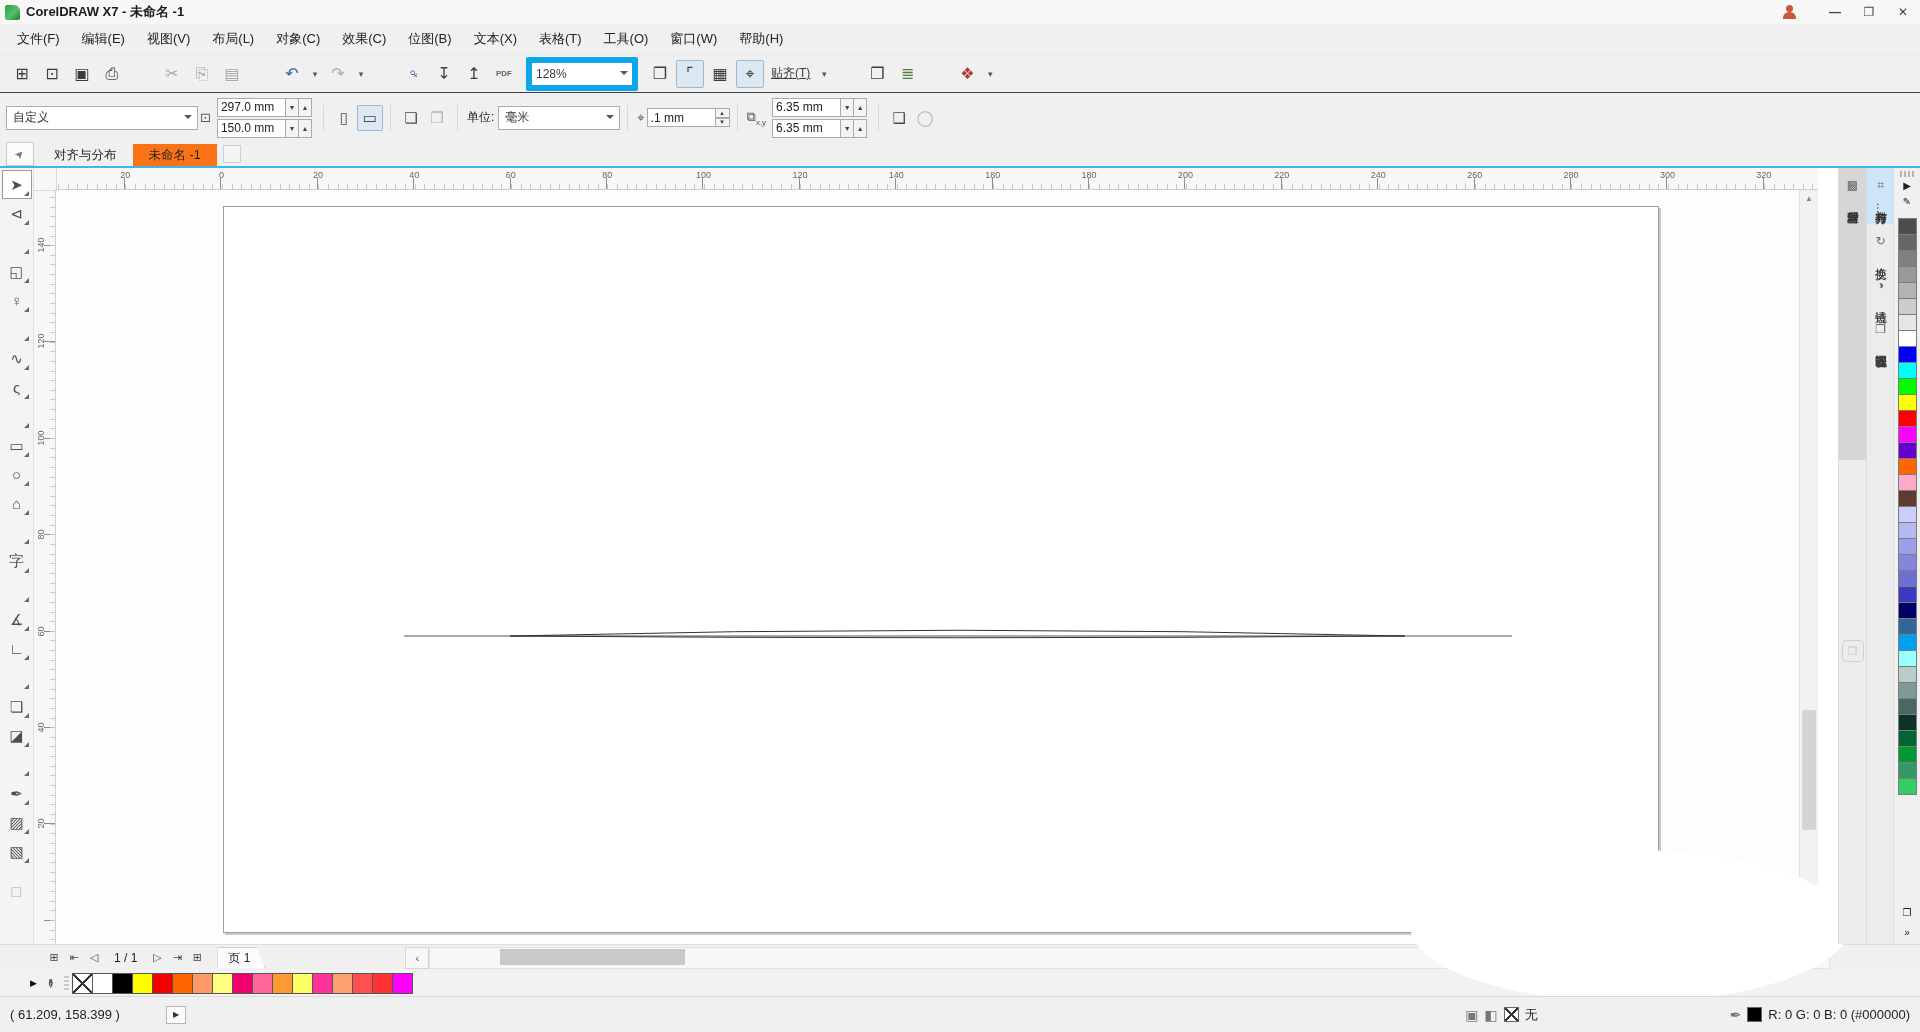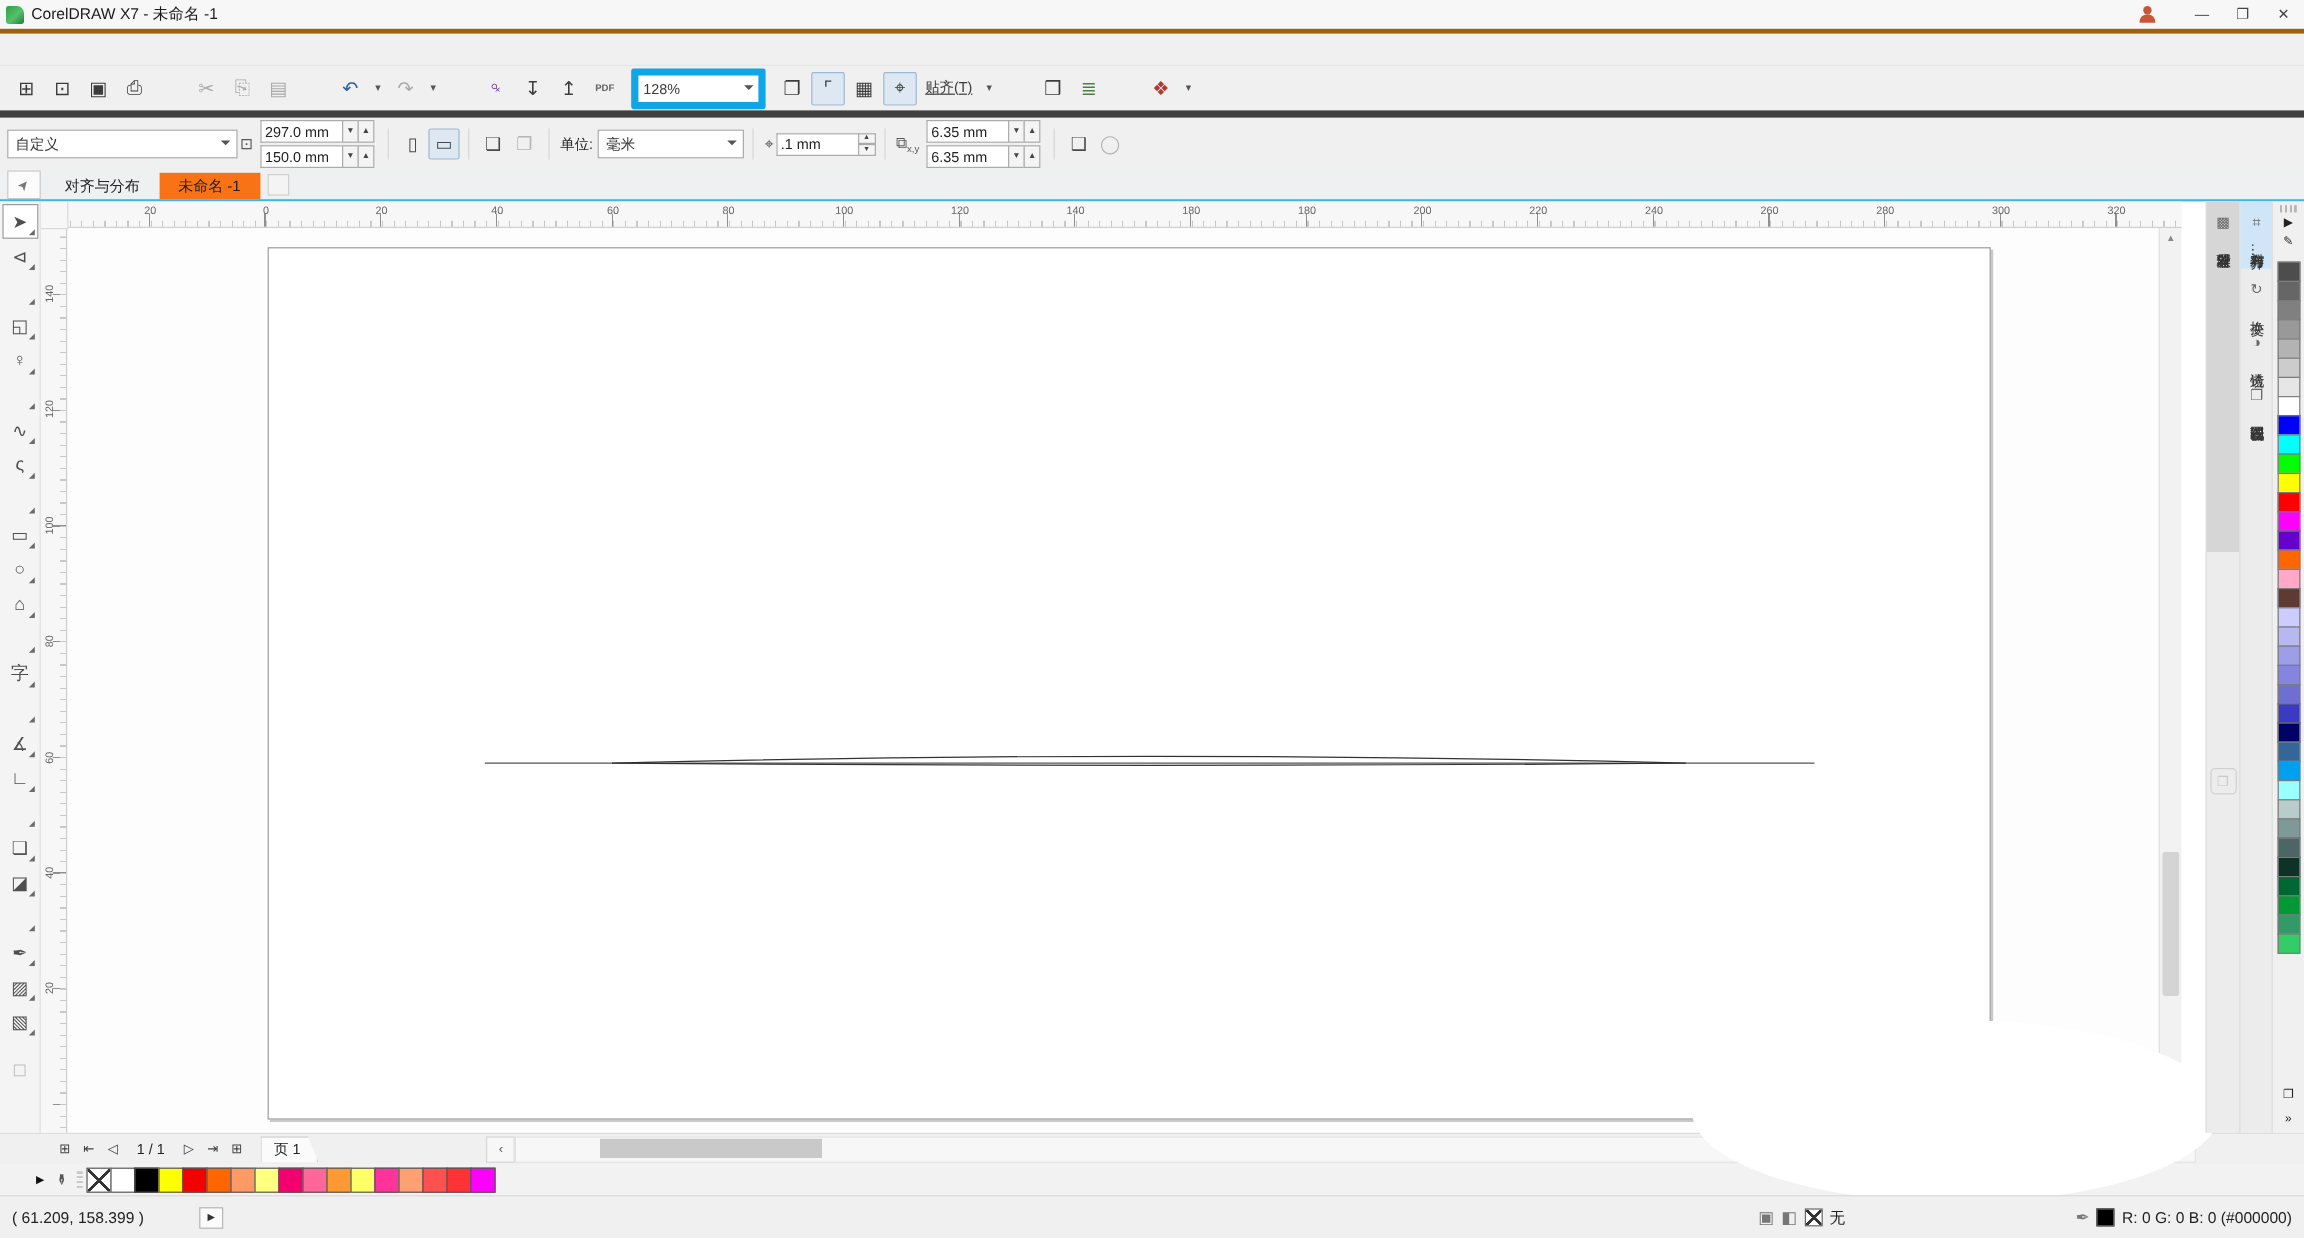--- a/index.html
+++ b/index.html
@@ -1,21 +1,21 @@
 <!DOCTYPE html>
 <html><head>
 <meta charset="utf-8">
 <style>
   html,body{margin:0;padding:0;background:#777;}
   #app{position:relative;width:1920px;height:1032px;background:#f0f0f0;
        font-family:"Liberation Sans","DejaVu Sans",sans-serif;font-size:12px;color:#333;
        overflow:hidden;user-select:none;}
   
   .titlebar{position:absolute;left:0;top:0;width:100%;height:24px;background:#f7f7f7;
-            border-bottom:4px solid #a16207;display:flex;align-items:center;}
+            border-bottom:1px solid #a16207;display:flex;align-items:center;font-weight:bold;}
   .app-logo{width:15px;height:15px;margin:0 6px 0 5px;background:linear-gradient(135deg,#2e9e49 0%,#57c06b 55%,#1f7a38 100%);
             border-radius:2px 6px 2px 2px;}
   .title-text{font-size:13px;color:#1a1a1a;}
   .titlebar-right{margin-left:auto;display:flex;align-items:center;height:100%;}
   .account-icon{width:20px;height:16px;position:relative;margin-right:18px;}
   .account-icon::before{content:"";position:absolute;left:6px;top:1px;width:7px;height:7px;border-radius:50%;background:#c9553a;}
   .account-icon::after{content:"";position:absolute;left:3px;top:8px;width:13px;height:7px;border-radius:6px 6px 0 0;background:#c9553a;}
   .winbtn{width:34px;height:23px;display:flex;align-items:center;justify-content:center;
           font-size:12px;color:#444;cursor:default;}
   
@@ -31,21 +31,21 @@
   .tbtn.dd{min-width:12px;font-size:9px;color:#555;}
   .tbtn.pressed{border-color:#9db8d2;background:#dde8f3;}
   .tbtn.txt{font-size:8px;font-weight:bold;letter-spacing:0;color:#666;}
   .tbtn.tlabel{font-size:12px;padding:0 4px;text-decoration:underline;}
   .tbtn.rot .glyph-inner{display:inline-block;transform:rotate(-45deg);}
   .tbtn.combo{width:92px;height:22px;border:6px solid #0ea5e9;background:#fff;font-size:12px;
               justify-content:flex-start;padding:0 4px;position:relative;margin:0 6px;}
   .tbtn.combo::after{content:"";position:absolute;right:4px;top:8px;border:4px solid transparent;border-top-color:#555;}
   
   .propbar{position:absolute;left:0;top:92px;width:100%;height:50px;background:#f0f0f0;
-           border-top:6px solid #404040;display:flex;align-items:center;padding-left:6px;box-sizing:border-box;}
+           border-top:1px solid #404040;display:flex;align-items:center;padding-left:6px;box-sizing:border-box;}
   .combo{height:22px;border:1px solid #ababab;background:#fff;display:flex;align-items:center;
          padding:0 18px 0 6px;position:relative;font-size:12px;}
   .combo::after{content:"";position:absolute;right:5px;top:8px;border:4px solid transparent;border-top-color:#555;}
   .preset-combo{width:166px;}
   .units-combo{width:96px;}
   .field-col{display:flex;flex-direction:column;gap:2px;margin:0 4px;}
   .field{display:flex;height:19px;}
   .field input{width:62px;height:17px;border:1px solid #ababab;border-right:none;font-size:12px;
                padding:0 3px;font-family:inherit;color:#222;background:#fff;}
   .spin-h{display:flex;}
@@ -180,20 +180,35 @@
     <div class="app-logo"></div>
     <div class="title-text">CorelDRAW X7 - 未命名 -1</div>
     <div class="titlebar-right">
       <div class="account-icon"></div>
       <div class="winbtn">—</div>
       <div class="winbtn">❐</div>
       <div class="winbtn">✕</div>
     </div>
   </div>
 
+  <div class="menubar">
+
+  <div class="menu-item">文件(F)</div>
+      <div class="menu-item">编辑(E)</div>
+      <div class="menu-item">视图(V)</div>
+      <div class="menu-item">布局(L)</div>
+      <div class="menu-item">对象(C)</div>
+      <div class="menu-item">效果(C)</div>
+      <div class="menu-item">位图(B)</div>
+      <div class="menu-item">文本(X)</div>
+      <div class="menu-item">表格(T)</div>
+      <div class="menu-item">工具(O)</div>
+      <div class="menu-item">窗口(W)</div>
+      <div class="menu-item">帮助(H)</div>
+    </div>
 
   <div class="toolbar">
 
       <span class="tbtn">
         <span class="glyph glyph-inner">⊞</span>
       </span>
 
       <span class="tbtn">
         <span class="glyph glyph-inner">⊡</span>
       </span>

